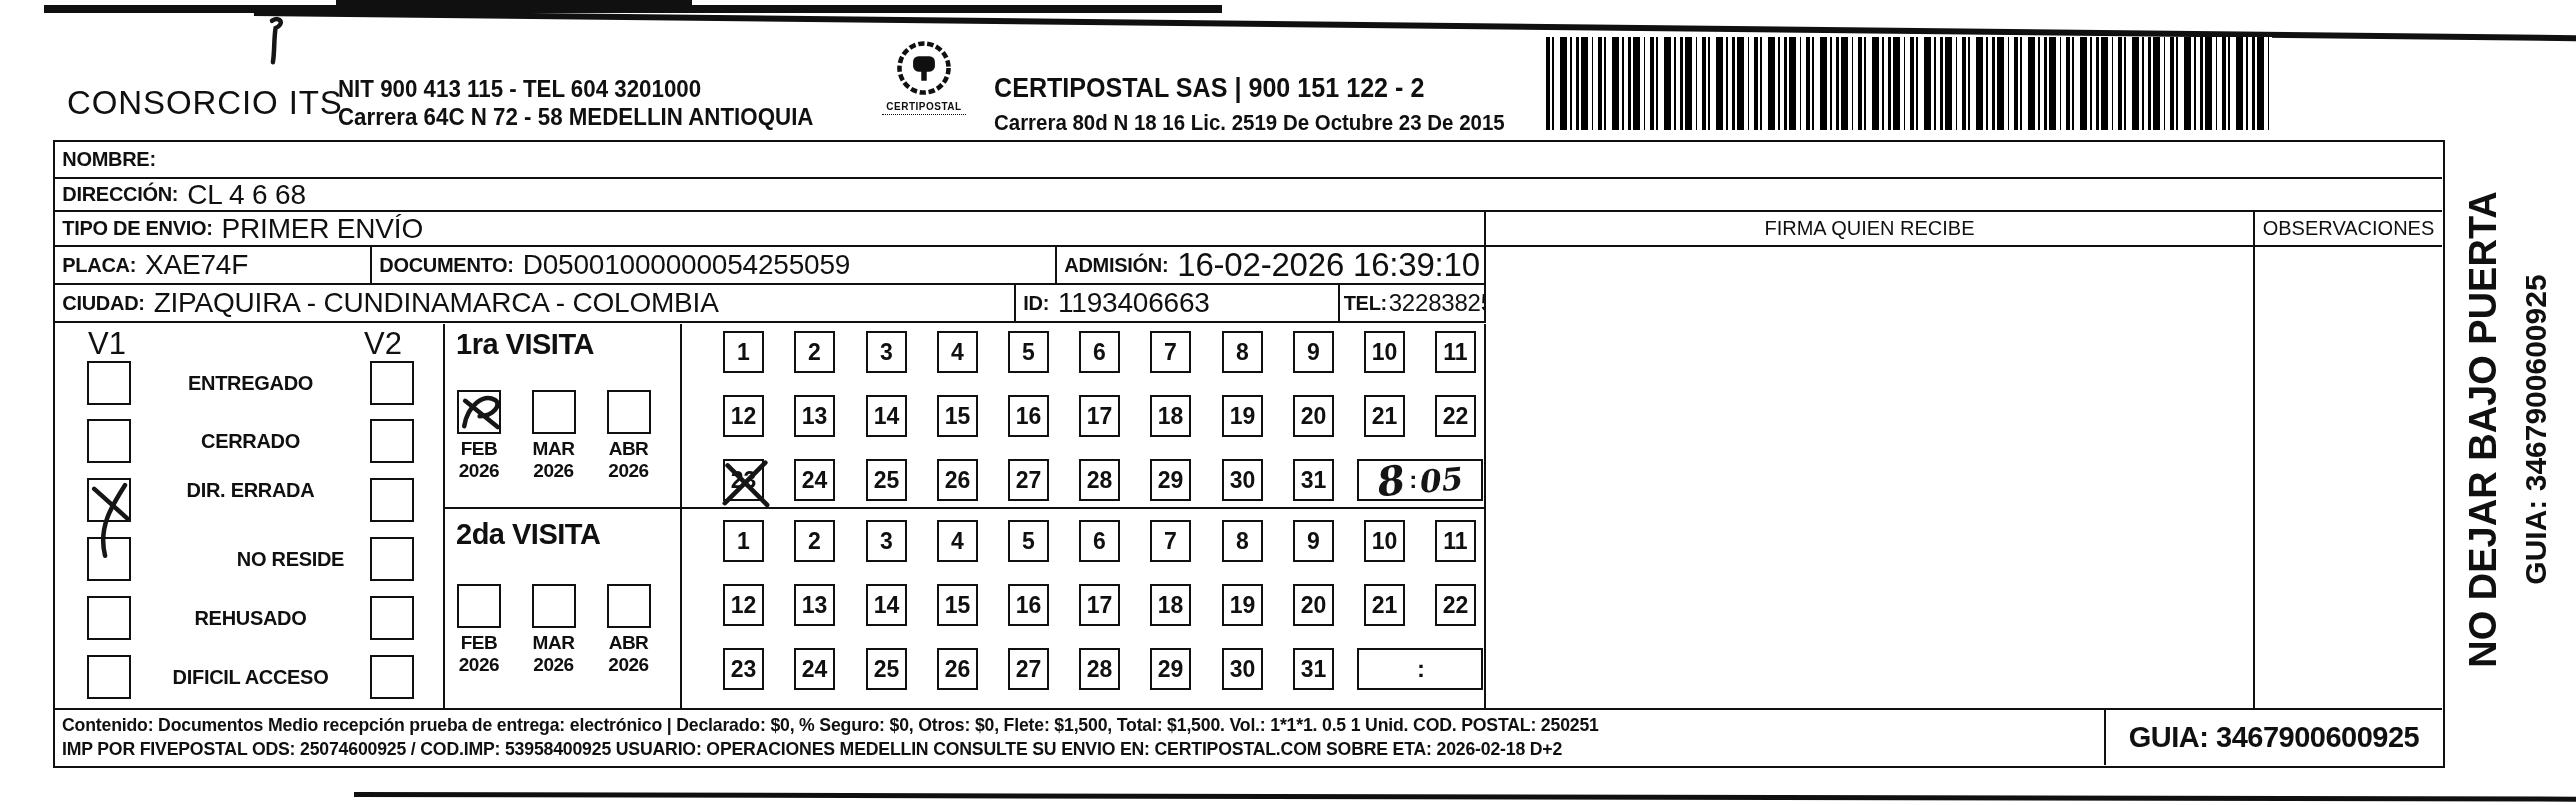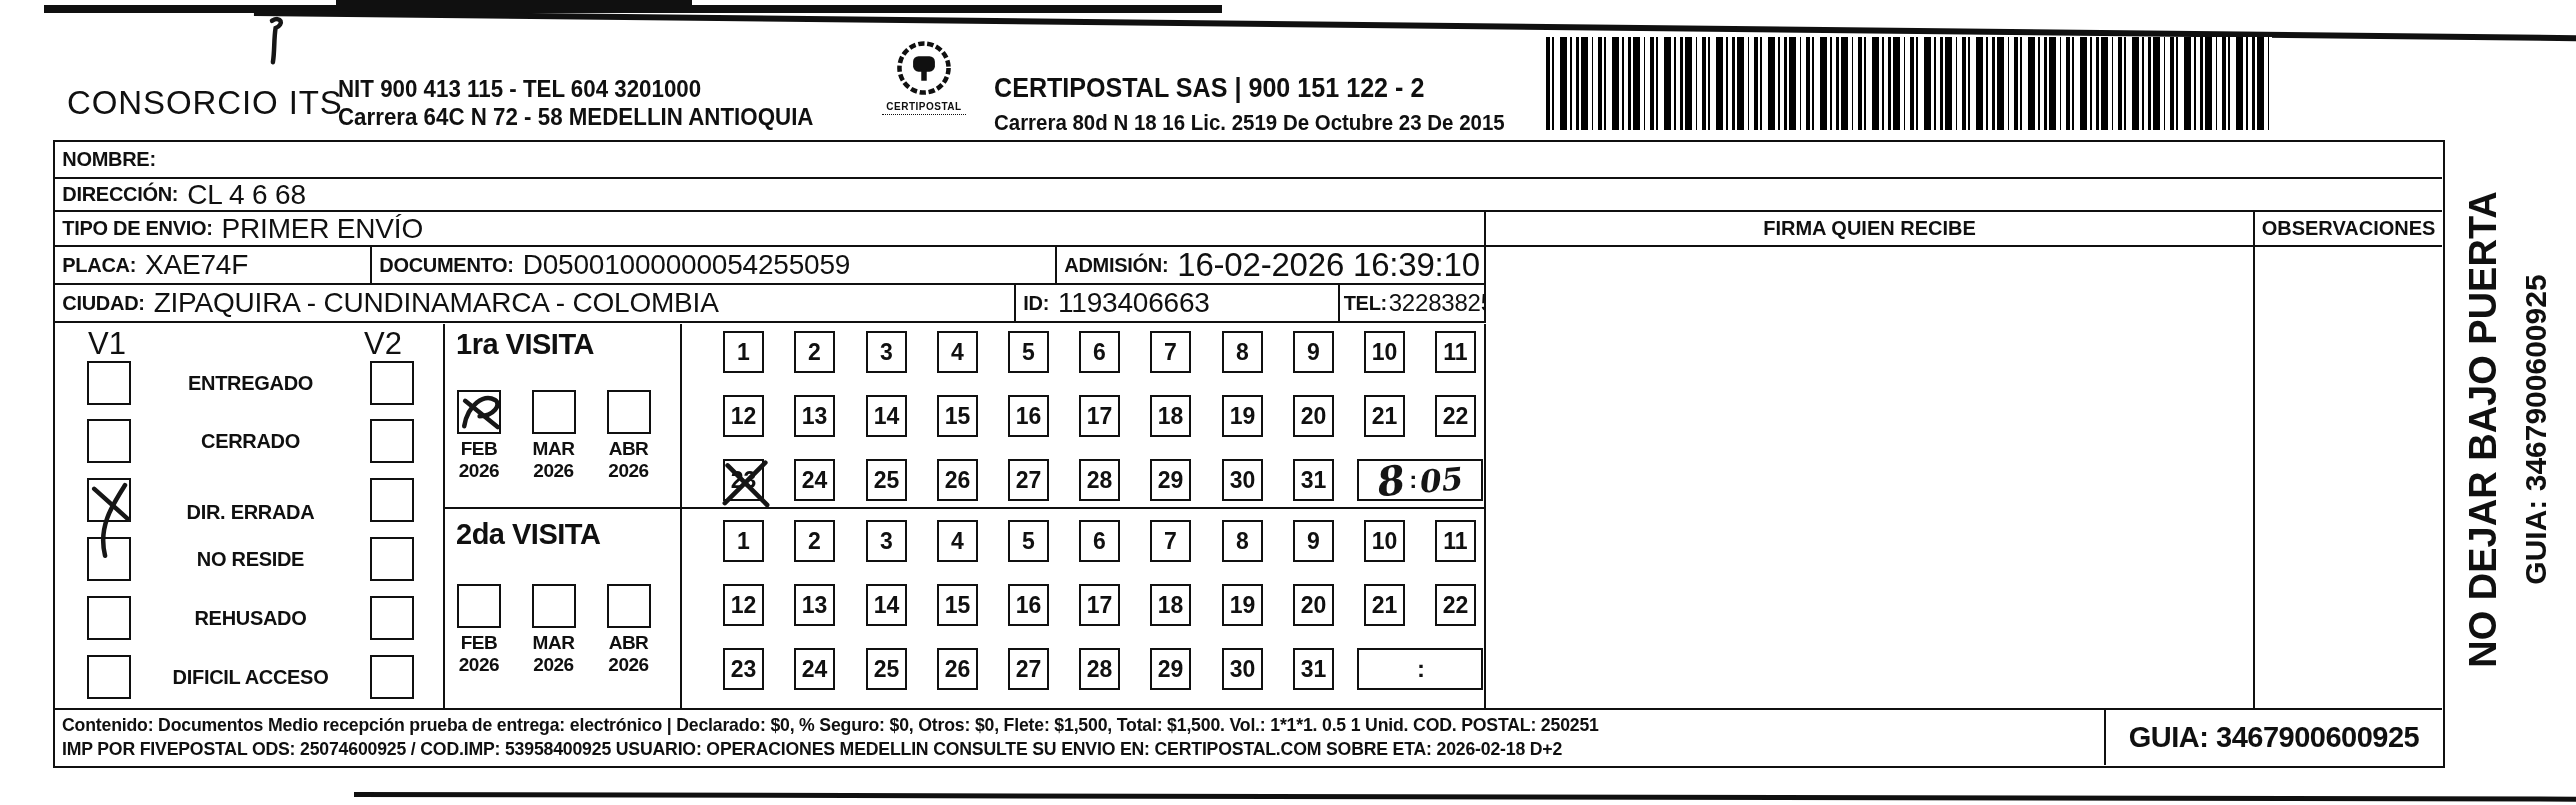--- a/index.html
+++ b/index.html
@@ -21,21 +21,21 @@
      #000 0 3.7px,#fff 3.7px 6.4px,#000 6.4px 8.2px,#fff 8.2px 13.7px,
      #000 13.7px 21px,#fff 21px 24px,#000 24px 25.6px,#fff 25.6px 30px,
      #000 30px 33px,#fff 33px 35px,#000 35px 42px,#fff 42px 46px,
      #000 46px 47px,#fff 47px 52px);}
   
   .sheet{border:2.7px solid #101010;}
   .cell{border-color:#101010;border-style:solid;border-width:0;}
   .lbl{font-weight:bold;font-size:20px;letter-spacing:-0.3px;}
   .val{font-size:28px;letter-spacing:-0.2px;}
   .rowline{display:flex;align-items:center;padding-left:7.3px;gap:9px;overflow:hidden;}
-  .hdrcell{display:flex;align-items:center;justify-content:center;font-weight:bold;font-size:20px;}
+  .hdrcell{display:flex;align-items:center;justify-content:center;font-weight:normal;font-size:20px;}
   
   .vhdr{font-size:31px;font-weight:normal;}
   .cbox{position:absolute;width:44px;height:44px;border:2.7px solid #101010;box-sizing:border-box;}
   .slabel{position:absolute;left:76px;width:239px;text-align:center;font-weight:bold;font-size:20px;letter-spacing:-0.3px;}
   
   .visit-title{font-size:29px;font-weight:bold;letter-spacing:-0.5px;}
   .month-col{position:absolute;width:55px;text-align:center;}
   .mlabel{font-size:19px;font-weight:bold;margin-top:3.7px;letter-spacing:-0.5px;}
   .ylabel{font-size:19px;font-weight:bold;letter-spacing:-0.5px;}
   
@@ -158,26 +158,26 @@
             <div class="slabel" style="top: 11px;">CERRADO</div>
             <div class="cbox" style="left: 315px; top: 0px;"></div>
           </div>
           <div class="abs" style="left: 0px; top: 154px; width: 390px; height: 44px;">
             <div class="cbox" style="left: 32px; top: 0px;">
               <svg viewBox="0 0 52 52" width="47" height="47" class="hand-stroke" style="left: -1.8px; top: -1.8px;">
                 <path d="M8,12 L46,46"></path>
                 <path d="M42,8 C28,30 12,54 20,86"></path>
               </svg>
             </div>
-            <div class="slabel" style="top: 23px; text-align: center;">DIR. ERRADA</div>
+            <div class="slabel" style="top: 1px; text-align: center;">DIR. ERRADA</div>
             <div class="cbox" style="left: 315px; top: 0px;"></div>
           </div>
           <div class="abs" style="left: 0px; top: 213px; width: 390px; height: 44px;">
             <div class="cbox" style="left: 32px; top: 0px;"></div>
-            <div class="slabel" style="top: 11px;">NO RESIDE</div>
+            <div class="slabel" style="top: 11px; padding-left: 40px;">NO RESIDE</div>
             <div class="cbox" style="left: 315px; top: 0px;"></div>
           </div>
           <div class="abs" style="left: 0px; top: 272px; width: 390px; height: 44px;">
             <div class="cbox" style="left: 32px; top: 0px;"></div>
             <div class="slabel" style="top: 11px;">REHUSADO</div>
             <div class="cbox" style="left: 315px; top: 0px;"></div>
           </div>
           <div class="abs" style="left: 0px; top: 331px; width: 390px; height: 44px;">
             <div class="cbox" style="left: 32px; top: 0px;"></div>
             <div class="slabel" style="top: 11px;">DIFICIL ACCESO</div>

